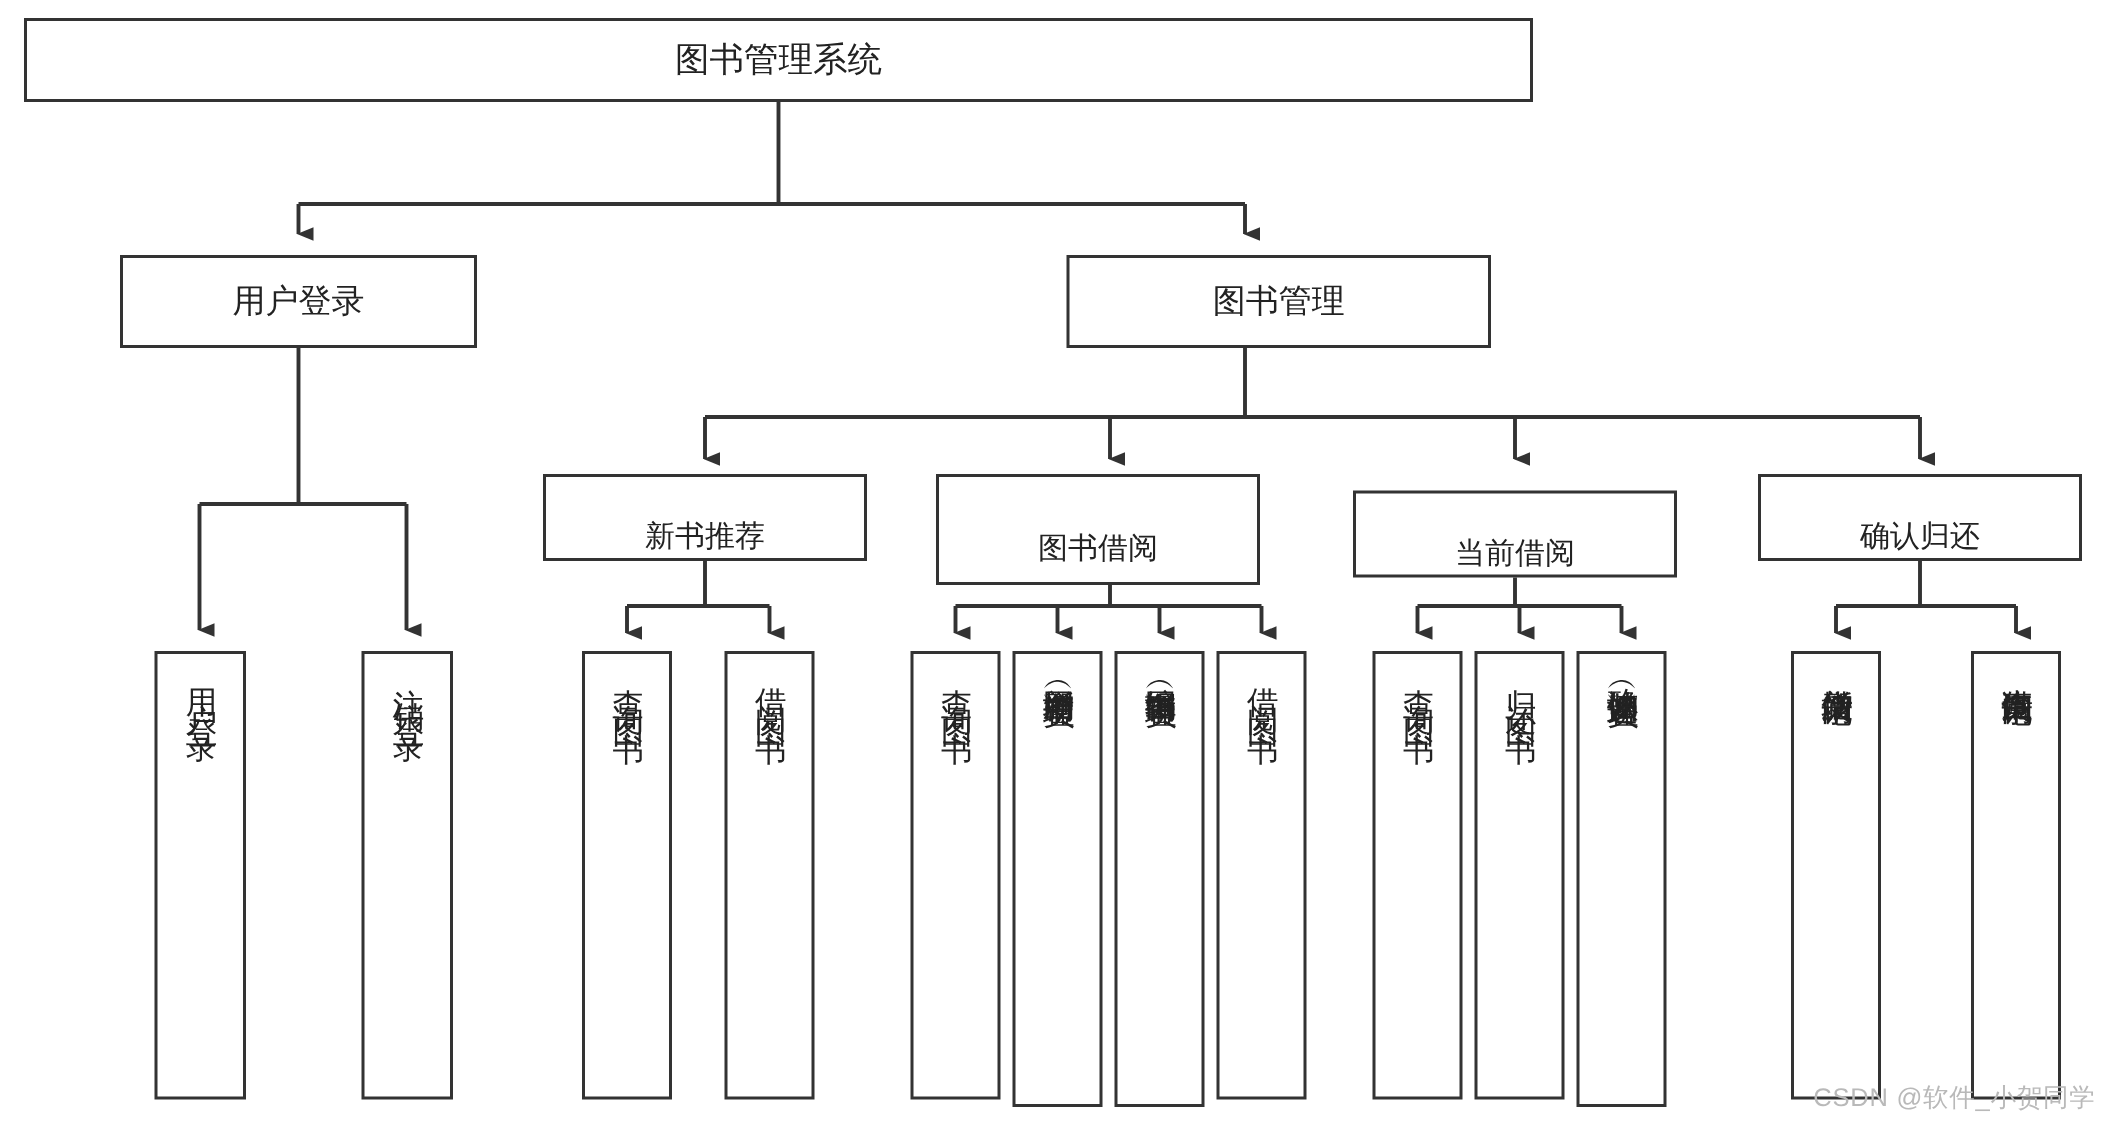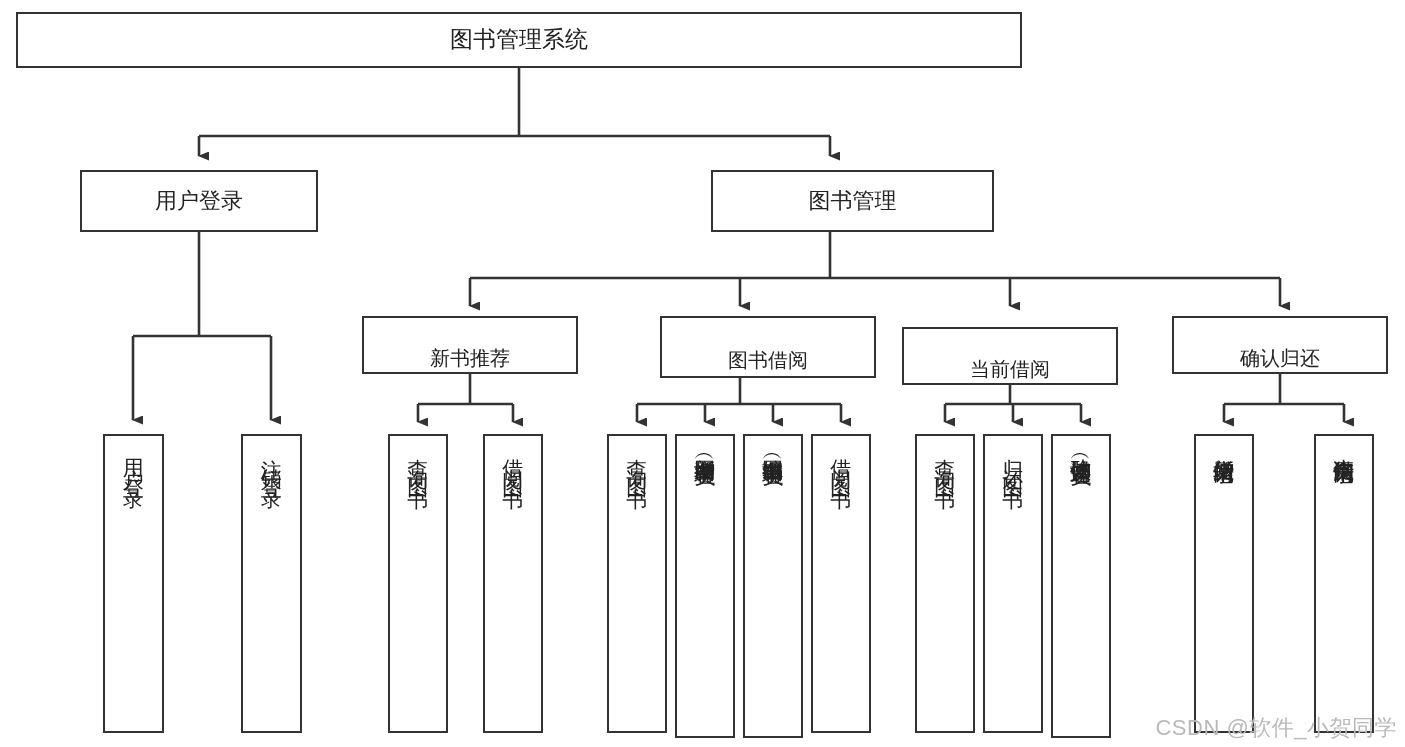--- a/index.html
+++ b/index.html
@@ -65,21 +65,21 @@
   .node-leaf.leaf-tall .node-label {
     letter-spacing: 1px;
   }
   .node-leaf.leaf-mid .node-label {
     letter-spacing: 10px;
   }
   .watermark {
     position: absolute;
     right: 8px;
     bottom: 4px;
-    font-size: 22px;
+    font-size: 17px;
     color: #b9b9b9;
     white-space: nowrap;
     letter-spacing: 0.5px;
   }
 </style>
 </head>
 <body>
 
 <div id="diagram-root">
 
@@ -140,21 +140,21 @@
   <div class="node-box node-l1" style="left:80px; top:170px; width:238px; height:62px;">
     <span class="node-label">用户登录</span>
   </div>
   <div class="node-box node-l1" style="left:711px; top:170px; width:283px; height:62px;">
     <span class="node-label">图书管理</span>
   </div>
 
   <div class="node-box node-l2" style="left:362px; top:316px; width:216px; height:58px;">
     <span class="node-label">新书推荐</span>
   </div>
-  <div class="node-box node-l2" style="left:660px; top:316px; width:216px; height:62px;">
+  <div class="node-box node-l2" style="left:624px; top:316px; width:216px; height:74px;">
     <span class="node-label">图书借阅</span>
   </div>
   <div class="node-box node-l2" style="left:902px; top:327px; width:216px; height:58px;">
     <span class="node-label">当前借阅</span>
   </div>
   <div class="node-box node-l2" style="left:1172px; top:316px; width:216px; height:58px;">
     <span class="node-label">确认归还</span>
   </div>
 
   <div class="node-box node-leaf leaf-mid" style="left:103px; top:434px; width:61px; height:299px;">

